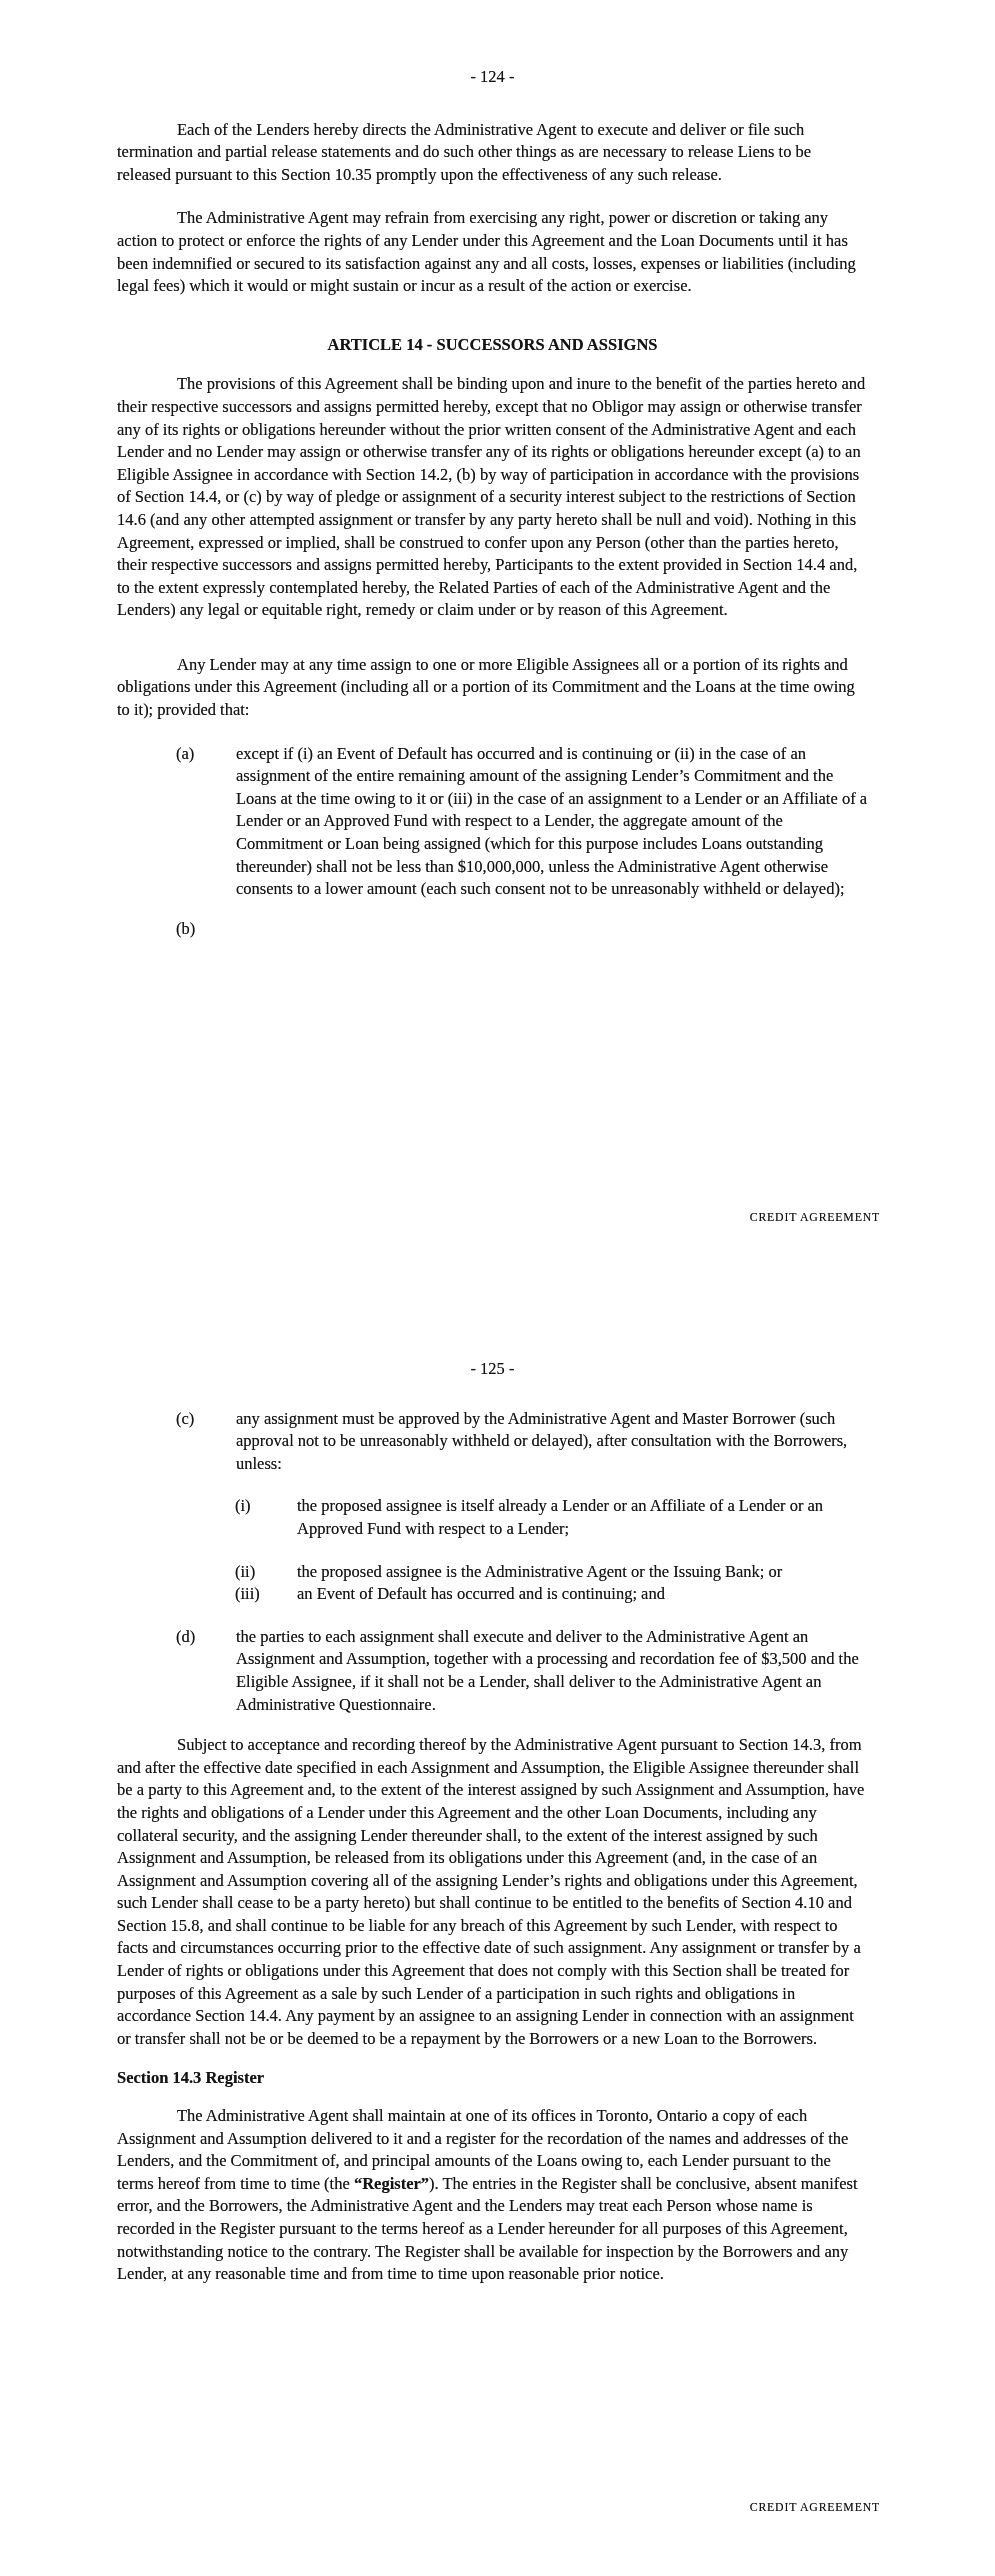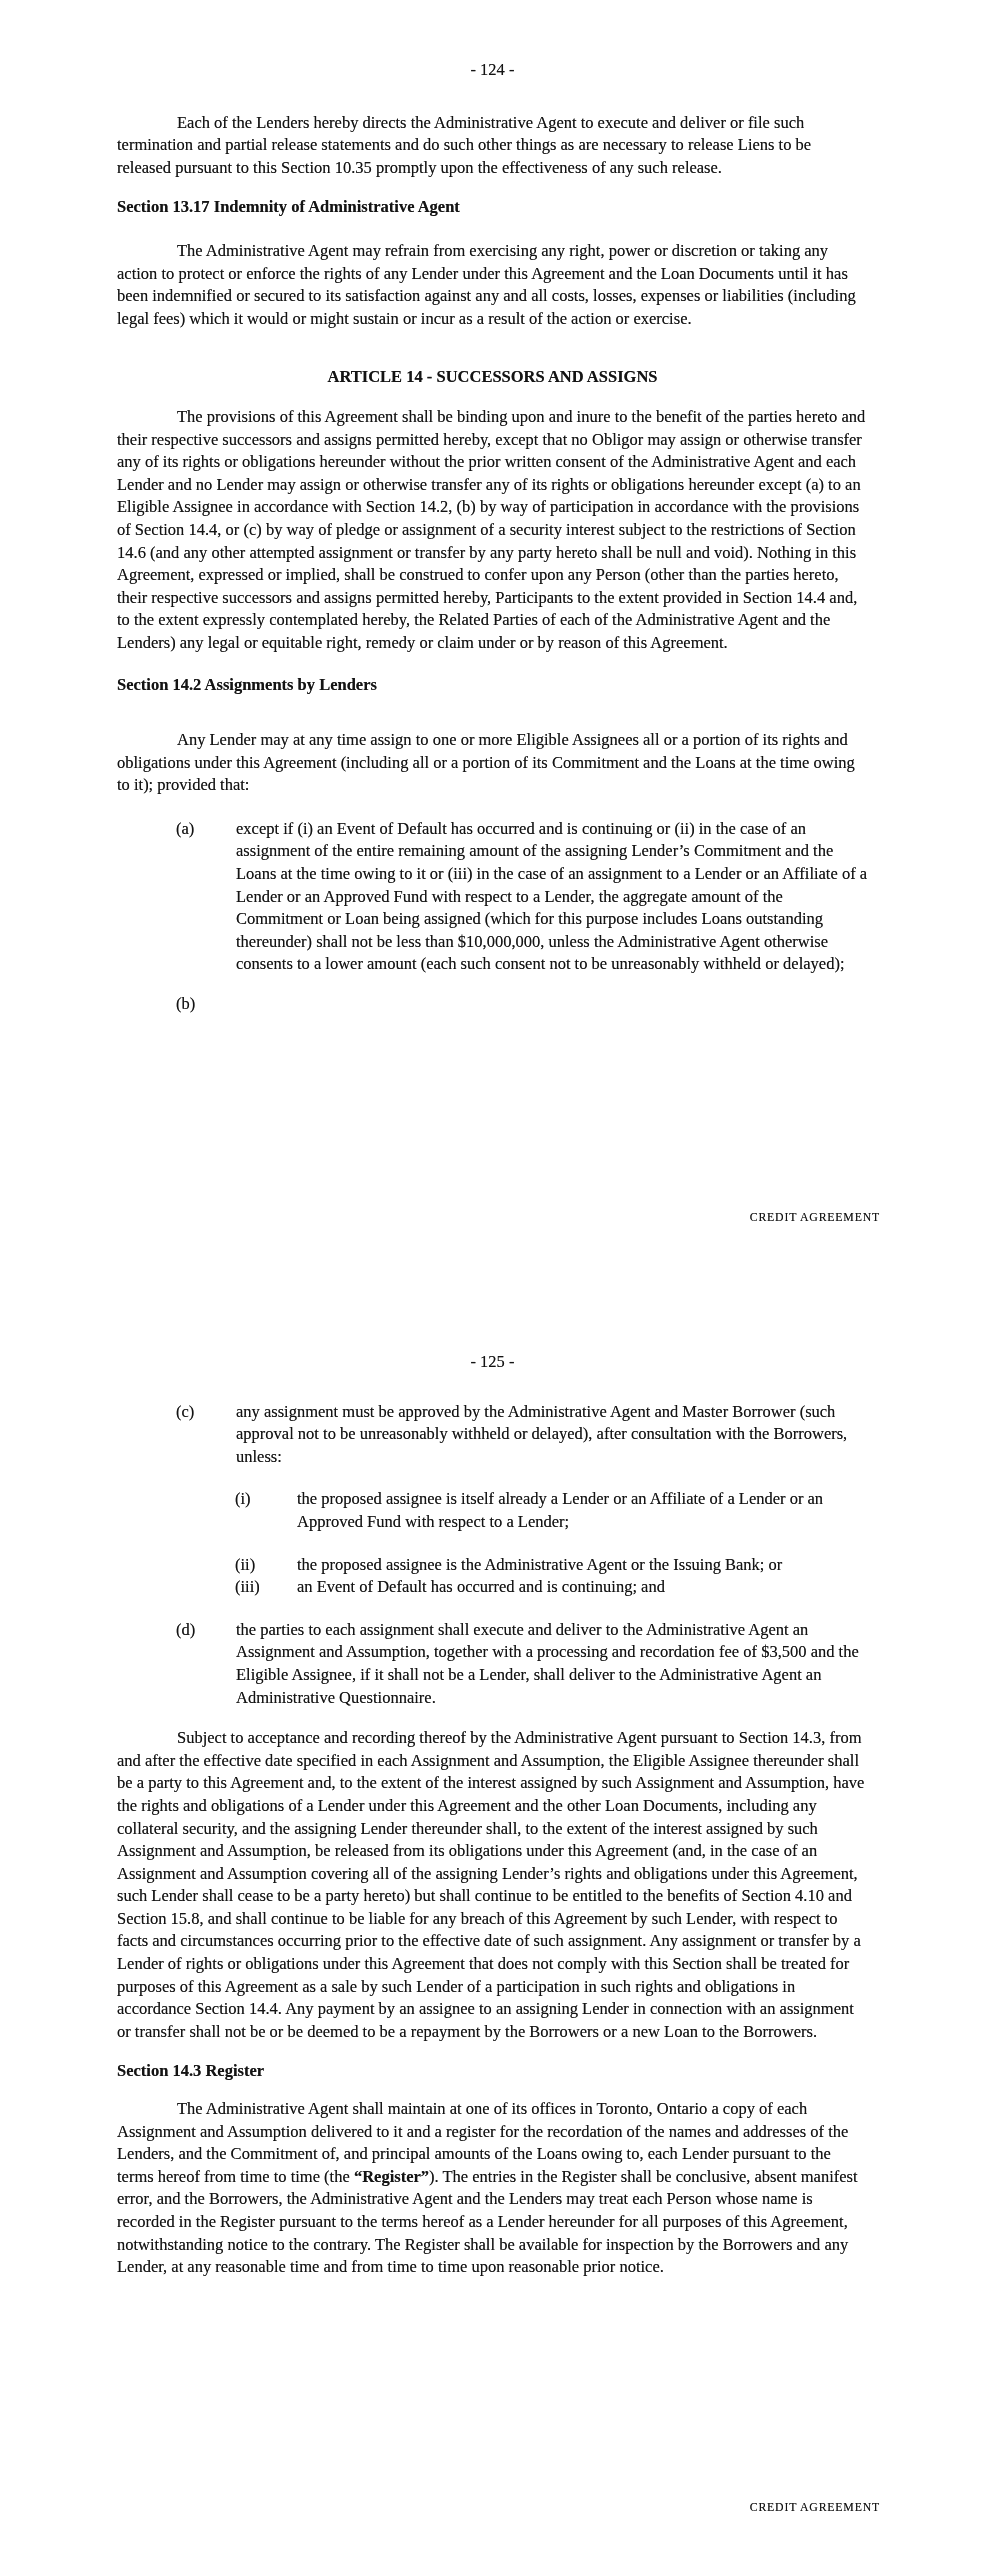--- a/index.html
+++ b/index.html
@@ -10,21 +10,21 @@
   body {
     width: 995px;
     font-family: "Liberation Serif", "DejaVu Serif", serif;
     color: #141414;
   }
   .page {
     position: relative;
     width: 995px;
     height: 1288px;
     background: #ffffff;
-    padding: 0 127px 0 117px;
+    padding: 7px 127px 0 117px;
     box-sizing: border-box;
     overflow: hidden;
     font-size: 16.5px;
     line-height: 22.6px;
     text-shadow: 0 0 0.5px rgba(0,0,0,0.55);
   }
   .page-number {
     text-align: center;
     margin: 0;
   }
@@ -74,30 +74,28 @@
   .b { font-weight: bold; }
 </style>
 </head>
 <body>
 
 <div class="page">
   <div class="page-number mt-pagenum-1">- 124 -</div>
 
   <p class="para" style="margin-top:30px">Each of the Lenders hereby directs the Administrative Agent to execute and deliver or file such termination and partial release statements and do such other things as are necessary to release Liens to be released pursuant to this Section 10.35 promptly upon the effectiveness of any such release.</p>
 
-  <h2 class="heading" style="margin-top:17px">Section 13.17 Indemnity of Administrative Agent</h2>
 
   <p class="para" style="margin-top:21px">The Administrative Agent may refrain from exercising any right, power or discretion or taking any action to protect or enforce the rights of any Lender under this Agreement and the Loan Documents until it has been indemnified or secured to its satisfaction against any and all costs, losses, expenses or liabilities (including legal fees) which it would or might sustain or incur as a result of the action or exercise.</p>
 
   <h2 class="heading-center" style="margin-top:36px">ARTICLE 14 - SUCCESSORS AND ASSIGNS</h2>
 
 
   <p class="para" style="margin-top:17px">The provisions of this Agreement shall be binding upon and inure to the benefit of the parties hereto and their respective successors and assigns permitted hereby, except that no Obligor may assign or otherwise transfer any of its rights or obligations hereunder without the prior written consent of the Administrative Agent and each Lender and no Lender may assign or otherwise transfer any of its rights or obligations hereunder except (a) to an Eligible Assignee in accordance with Section 14.2, (b) by way of participation in accordance with the provisions of Section 14.4, or (c) by way of pledge or assignment of a security interest subject to the restrictions of  Section 14.6 (and any other attempted assignment or transfer by any party hereto shall be null and void).  Nothing in this Agreement, expressed or implied, shall be construed to confer upon any Person (other than the parties hereto, their respective successors and assigns permitted hereby, Participants to the extent provided in Section 14.4 and, to the extent expressly contemplated hereby, the Related Parties of each of the Administrative Agent and the Lenders) any legal or equitable right, remedy or claim under or by reason of this Agreement.</p>
 
-  <h2 class="heading" style="margin-top:20px">Section 14.2 Assignments by Lenders</h2>
 
   <p class="para" style="margin-top:32px">Any Lender may at any time assign to one or more Eligible Assignees all or a portion of its rights and obligations under this Agreement (including all or a portion of its Commitment and the Loans at the time owing to it); provided that:</p>
 
   <div class="li" style="margin-top:21px">
     <span class="li-label">(a)</span>
     <span class="li-text">except if (i) an Event of Default has occurred and is continuing or (ii) in the case of an assignment of the entire remaining amount of the assigning Lender’s Commitment and the Loans at the time owing to it or (iii) in the case of an assignment to a Lender or an Affiliate of a Lender or an Approved Fund with respect to a Lender, the aggregate amount of the Commitment or Loan being assigned (which for this purpose includes Loans outstanding thereunder) shall not be less than $10,000,000, unless the Administrative Agent otherwise consents to a lower amount (each such consent not to be unreasonably withheld or delayed);</span>
   </div>
 
   <div class="li" style="margin-top:17px">
     <span class="li-label">(b)</span>

